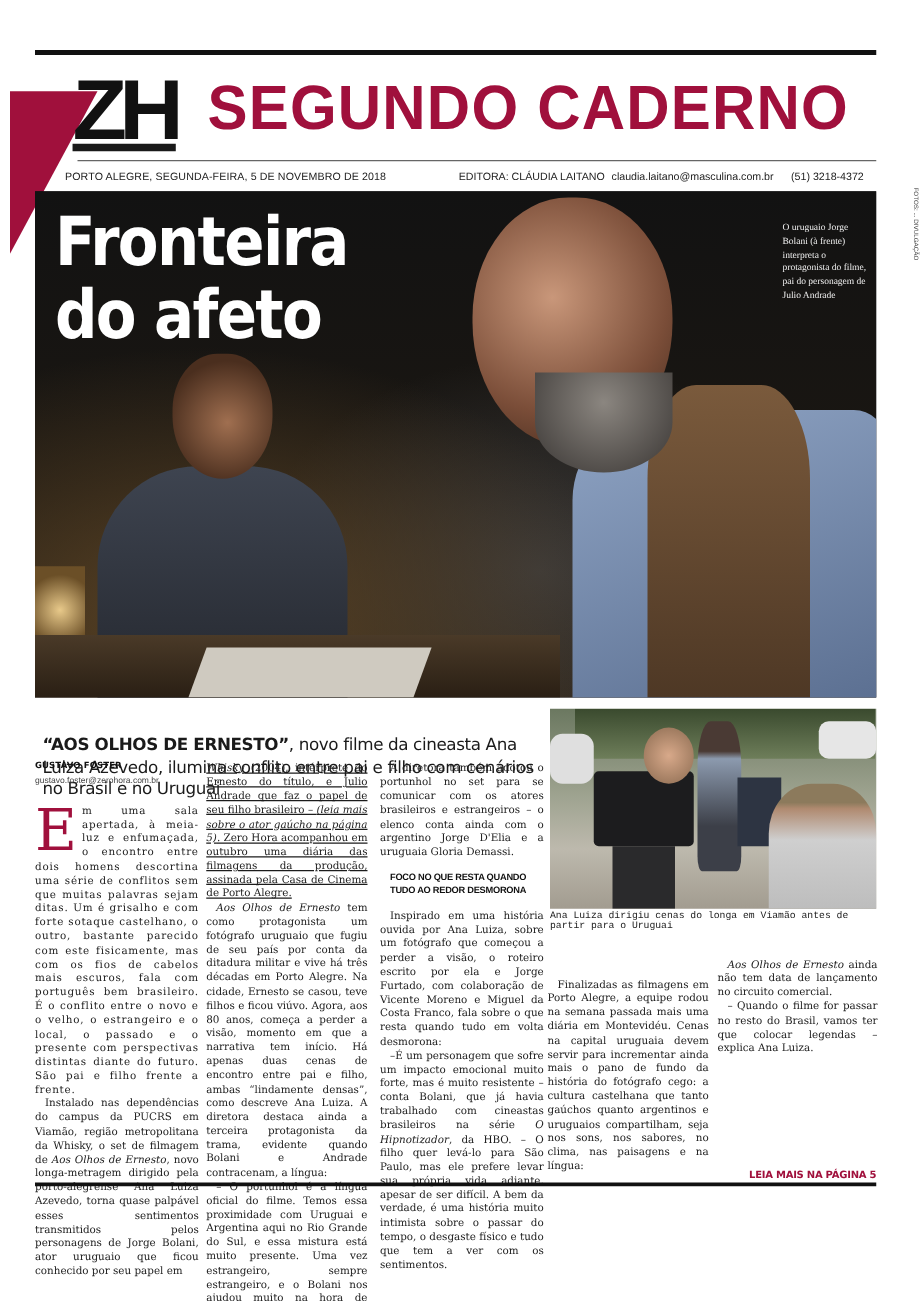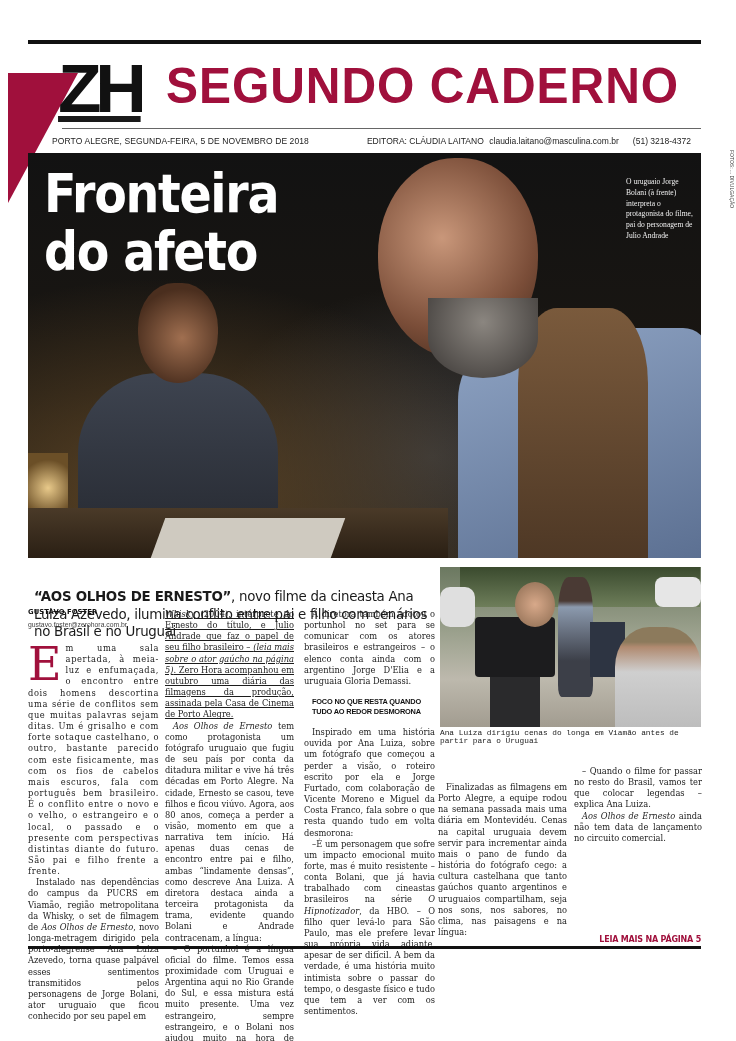--- a/index.html
+++ b/index.html
@@ -159,18 +159,18 @@
   <div class="subhead">FOCO NO QUE RESTA QUANDO TUDO AO REDOR DESMORONA</div>
   <p>Inspirado em uma história ouvida por Ana Luiza, sobre um fotógrafo que começou a perder a visão, o roteiro escrito por ela e Jorge Furtado, com colaboração de Vicente Moreno e Miguel da Costa Franco, fala sobre o que resta quando tudo em volta desmorona:</p>
   <p><span>–É um personagem que sofre um impacto emocional muito forte, mas é muito resistente – conta Bolani, que já havia trabalhado com cineastas brasileiros na série </span><em>O Hipnotizador</em><span>, da HBO. – O filho quer levá-lo para São Paulo, mas ele prefere levar sua própria vida adiante, apesar de ser difícil. A bem da verdade, é uma história muito intimista sobre o passar do tempo, o desgaste físico e tudo que tem a ver com os sentimentos.</span></p>
 </div>
 
 <div class="col col4">
   <p>Finalizadas as filmagens em Porto Alegre, a equipe rodou na semana passada mais uma diária em Montevidéu. Cenas na capital uruguaia devem servir para incrementar ainda mais o pano de fundo da história do fotógrafo cego: a cultura castelhana que tanto gaúchos quanto argentinos e uruguaios compartilham, seja nos sons, nos sabores, no clima, nas paisagens e na língua:</p>
 </div>
 
 <div class="col col5">
+  <p><em>Aos Olhos de Ernesto</em><span> ainda não tem data de lançamento no circuito comercial.</span></p>
   <p>– Quando o filme for passar no resto do Brasil, vamos ter que colocar legendas – explica Ana Luiza.</p>
-  <p><em>Aos Olhos de Ernesto</em><span> ainda não tem data de lançamento no circuito comercial.</span></p>
 </div>
 
 <div class="more">LEIA MAIS NA PÁGINA 5</div>
 <div class="bottom-rule"></div>
 
 </body></html>

